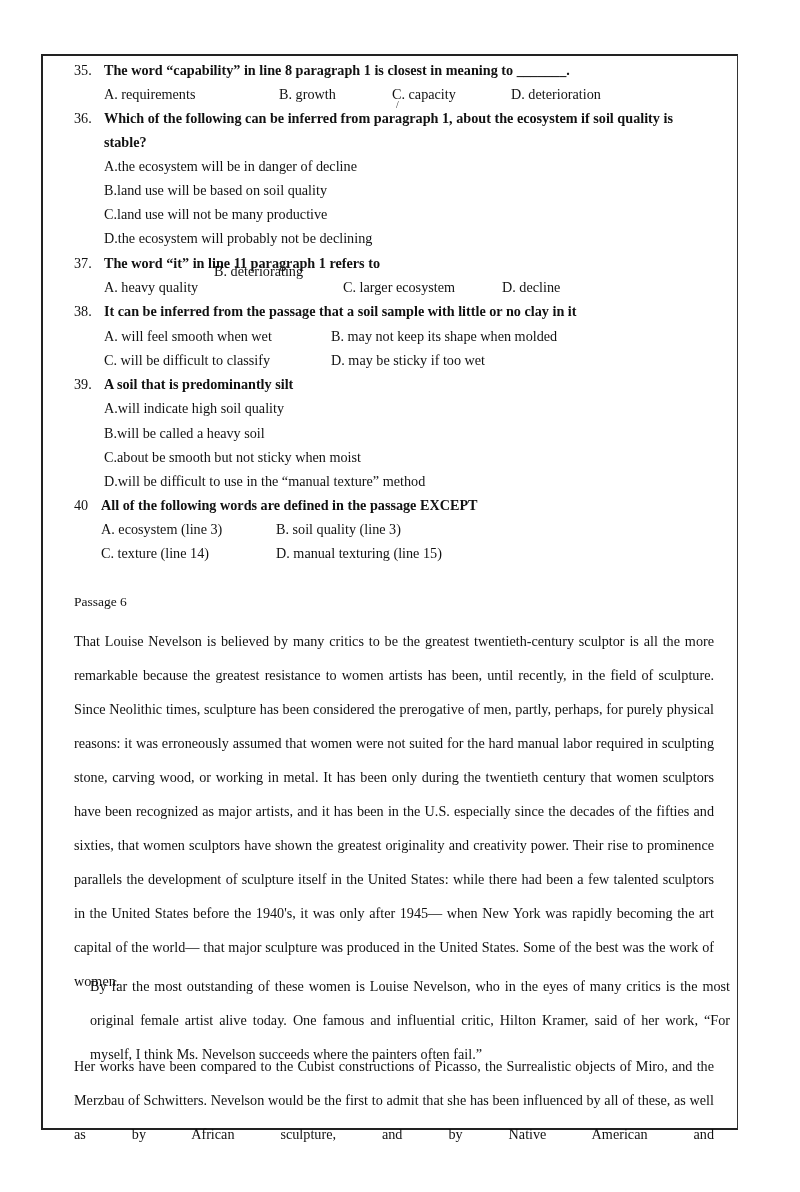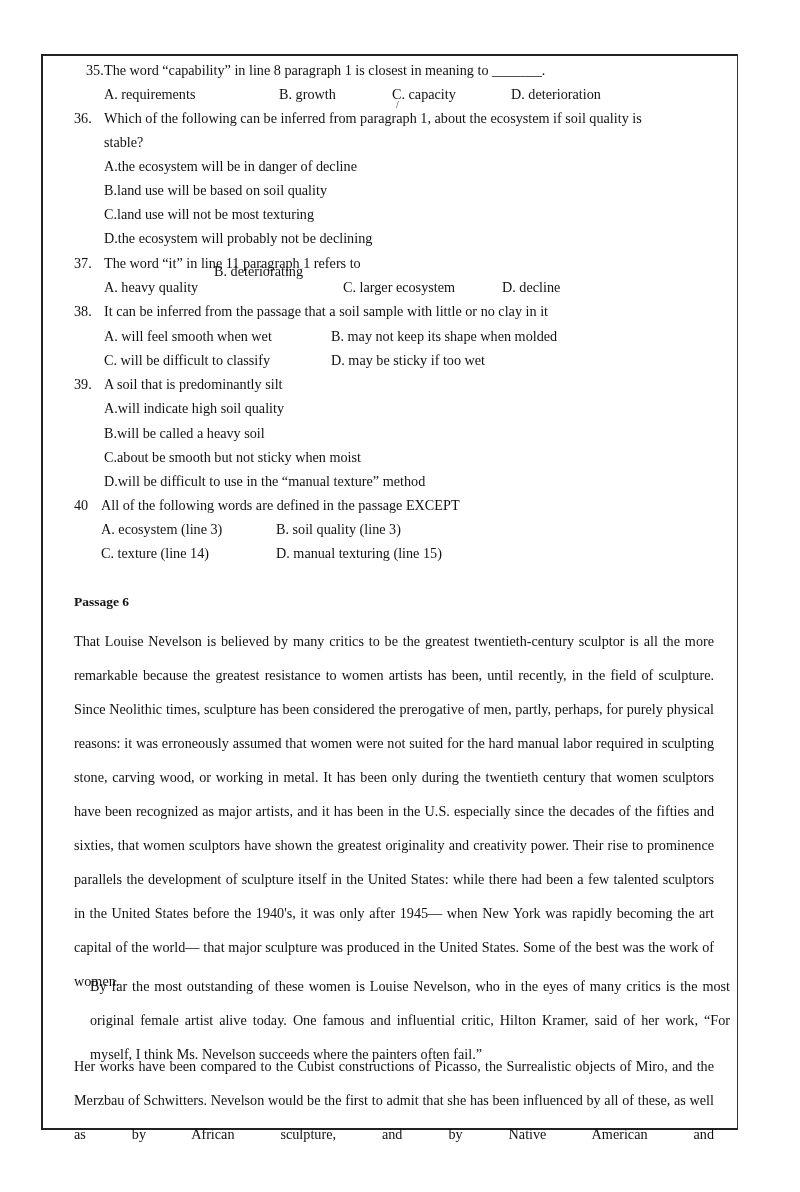--- a/index.html
+++ b/index.html
@@ -1,51 +1,51 @@
 <!DOCTYPE html>
 <html><head>
 <meta charset="utf-8">
 <style>
   html, body { margin: 0; padding: 0; background: #ffffff; }
   body { width: 800px; height: 1192px; position: relative; overflow: hidden;
          font-family: "Liberation Serif", "DejaVu Serif", serif; color: #111; }
   .frame { position: absolute; left: 41px; top: 54px; width: 697px; height: 1076px;
            border-top: 2px solid #222; border-left: 2px solid #222; border-right: 1.5px solid #333;
            border-bottom: 2px solid #222; box-sizing: border-box; }
-  .line { position: absolute; font-size: 14.2px; white-space: nowrap; line-height: 18px; }
+  .line { position: absolute; font-size: 14.2px; white-space: nowrap; line-height: 18px; font-weight: bold; }
   .qnum { position: absolute; font-size: 14.2px; line-height: 18px; }
   .opt { position: absolute; font-size: 14.2px; line-height: 18px; white-space: nowrap; }
-  .heading { position: absolute; left: 74px; top: 594px; font-weight: bold; font-size: 13.5px; }
+  .heading { position: absolute; left: 74px; top: 594px; font-weight: normal; font-size: 13.5px; }
   .para { position: absolute; left: 74px; width: 640px; font-size: 14.2px; line-height: 34px;
           text-align: justify; text-align-last: left; }
   .para.full { text-align-last: justify; }
   .mark { position: absolute; font-size: 10px; color: #333; }
 </style>
 </head>
 <body>
 
 <div class="frame"></div>
 
 <div>
-  <span class="qnum" style="left:86px;top:61px">35.</span>
+  <span class="qnum" style="left:74px;top:61px">35.</span>
   <span class="line" style="left:104px;top:61px">The word “capability” in line 8 paragraph 1 is closest in meaning to _______.</span>
   <span class="opt" style="left:104px;top:85px">A. requirements</span>
   <span class="opt" style="left:279px;top:85px">B. growth</span>
   <span class="opt" style="left:392px;top:85px">C. capacity</span>
   <span class="opt" style="left:511px;top:85px">D. deterioration</span>
   <span class="mark" style="left:396px;top:99px">/</span>
 </div>
 
 <div>
   <span class="qnum" style="left:74px;top:109px">36.</span>
   <span class="line" style="left:104px;top:109px">Which of the following can be inferred from paragraph 1, about the ecosystem if soil quality is</span>
   <span class="line" style="left:104px;top:133px">stable?</span>
   <span class="opt" style="left:104px;top:157px">A.the ecosystem will be in danger of decline</span>
   <span class="opt" style="left:104px;top:181px">B.land use will be based on soil quality</span>
-  <span class="opt" style="left:104px;top:205px">C.land use will not be most texturing</span>
+  <span class="opt" style="left:104px;top:205px">C.land use will not be many productive</span>
   <span class="opt" style="left:104px;top:229px">D.the ecosystem will probably not be declining</span>
 </div>
 
 <div>
   <span class="qnum" style="left:74px;top:254px">37.</span>
   <span class="line" style="left:104px;top:254px">The word “it” in line 11 paragraph 1 refers to</span>
   <span class="opt" style="left:104px;top:278px">A. heavy quality</span>
   <span class="opt" style="left:214px;top:262px">B. deteriorating</span>
   <span class="opt" style="left:343px;top:278px">C. larger ecosystem</span>
   <span class="opt" style="left:502px;top:278px">D. decline</span>

